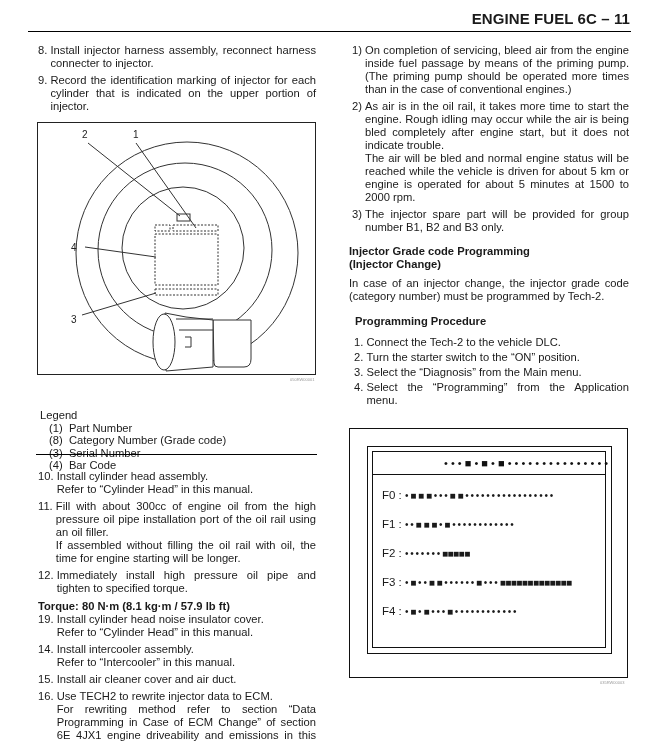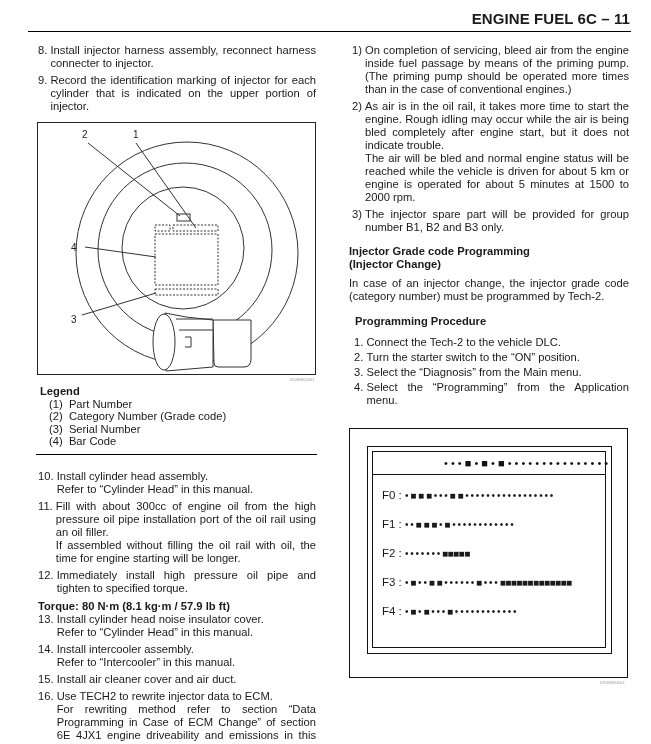--- a/index.html
+++ b/index.html
@@ -12,21 +12,21 @@
   .right { left:349px; width:280px; }
   .item { display:flex; text-align:justify; }
   .num { flex:0 0 auto; white-space:pre; }
   .txt { flex:1; text-align:justify; }
   .txt p { margin:0; }
   .sp { margin-top:4px; }
   .bold { font-weight:bold; }
   .fig1 { position:absolute; left:37px; top:122px; width:279px; height:253px; border:1.3px solid #222; box-sizing:border-box; }
   .figcode { position:absolute; font-size:4px; color:#999; }
   .legend { position:absolute; left:40px; top:385px; font-size:11.2px; line-height:12.5px; }
-  .legend .lt { font-weight:bold; }
+  .legend .lt { font-weight:normal;margin-top:24px; }
   .legend .li { padding-left:9px; white-space:pre; }
   .leg-rule { position:absolute; left:36px; width:281px; top:454px; border-top:1.3px solid #000; }
   .tbox { position:absolute; left:349px; top:428px; width:279px; height:250px; border:1.3px solid #111; box-sizing:border-box; }
   .tb1 { position:absolute; left:367px; top:446px; width:245px; height:208px; border:1.3px solid #111; box-sizing:border-box; }
   .tb2 { position:absolute; left:372px; top:451px; width:234px; height:197px; border:1.3px solid #111; box-sizing:border-box; }
   .tb2-line { position:absolute; left:372px; width:234px; top:474px; border-top:1.3px solid #111; }
   .dots { position:absolute; font-size:11px; letter-spacing:0px; white-space:nowrap; color:#111; }
   .fline { position:absolute; left:382px; font-size:11.5px; white-space:nowrap; }
   .fline .d { letter-spacing:-0.5px; font-size:10px; }
 </style>
@@ -82,21 +82,21 @@
       <text x="33" y="128">4</text>
       <text x="33" y="200">3</text>
     </g>
   </svg>
 </div>
 <div class="figcode" style="left:290px; top:377px;">050RW00001</div>
 
 <div class="legend">
   <div class="lt">Legend</div>
   <div class="li">(1)  Part Number</div>
-  <div class="li">(2)  Category Number (Grade code)</div>
+  <div class="li">(8)  Category Number (Grade code)</div>
   <div class="li">(3)  Serial Number</div>
   <div class="li">(4)  Bar Code</div>
 </div>
 <div class="leg-rule"></div>
 
 <div class="col left" style="top:470px;">
   <div class="item">
     <span class="num">10. </span>
     <div class="txt">
       <p>Install cylinder head assembly.</p>
@@ -111,21 +111,21 @@
     </div>
   </div>
   <div class="item sp">
     <span class="num">12. </span>
     <div class="txt">
         <p>Immediately install high pressure oil pipe and tighten to specified torque.</p>
       </div>
   </div>
   <div class="sp bold" style="margin-top:5px;">Torque: 80 N·m (8.1 kg·m / 57.9 lb ft)</div>
   <div class="item">
-    <span class="num">13. </span>
+    <span class="num">19. </span>
     <div class="txt">
       <p>Install cylinder head noise insulator cover.</p>
       <p>Refer to “Cylinder Head” in this manual.</p>
     </div>
   </div>
   <div class="item sp">
     <span class="num">14. </span>
     <div class="txt">
       <p>Install intercooler assembly.</p>
       <p>Refer to “Intercooler” in this manual.</p>

